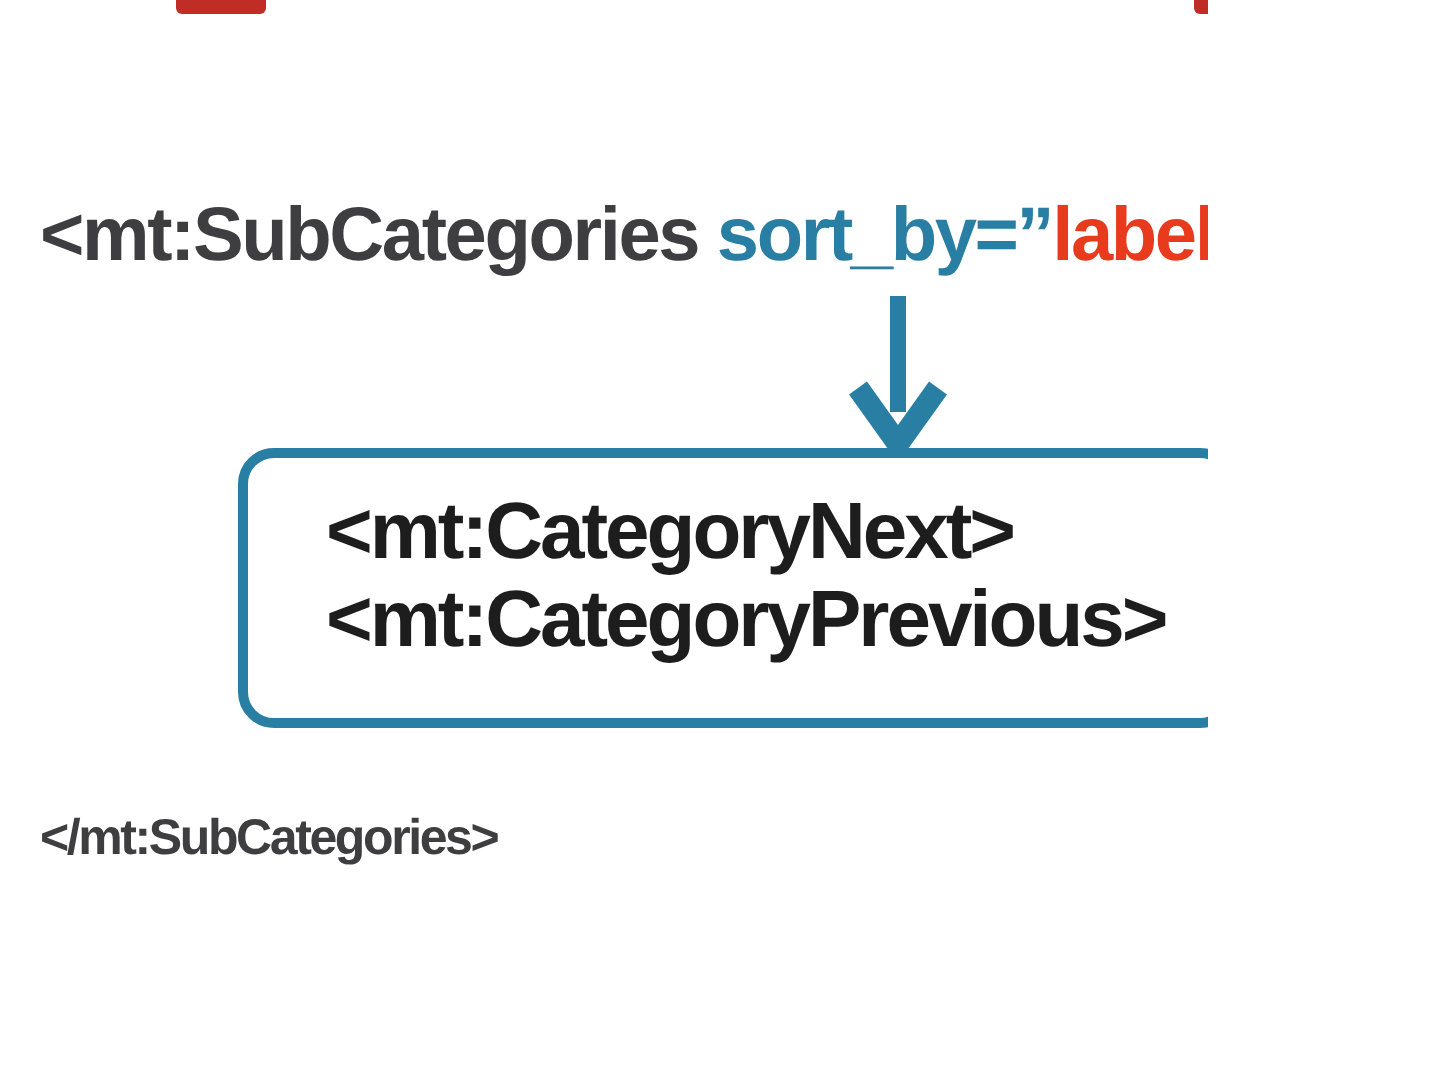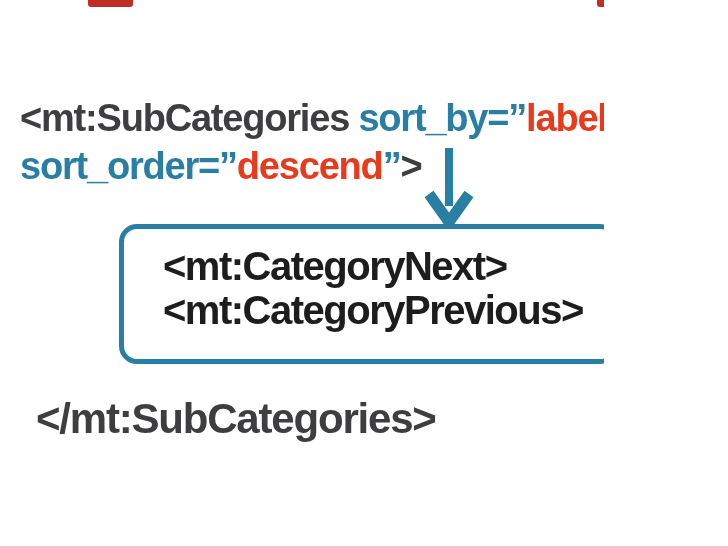--- a/index.html
+++ b/index.html
@@ -25,23 +25,23 @@
     position: absolute;
     left: 20px;
     top: 94px;
     font-size: 38px;
     line-height: 48px;
     letter-spacing: -1.2px;
     white-space: nowrap;
   }
   .code-close {
     position: absolute;
-    left: 36px;
+    left: 20px;
     top: 396px;
-    font-size: 42px;
+    font-size: 25px;
     line-height: 46px;
     letter-spacing: -1.2px;
     color: var(--text-dark, #3e3e40);
     white-space: nowrap;
   }
   .c-dark { color: var(--text-dark, #3e3e40); }
   .c-teal { color: var(--teal, #287fa3); }
   .c-red  { color: var(--red, #e83b1d); }
   .arrow-svg {
     position: absolute;
@@ -77,23 +77,20 @@
 
 <div class="slide">
 
   <div class="top-mark left"></div>
   <div class="top-mark right"></div>
 
   <div class="code-open">
     <div>
       <span class="c-dark">&lt;mt:SubCategories </span><span class="c-teal">sort_by=”</span><span class="c-red">label</span><span class="c-teal">”</span>
     </div>
-    <div>
-      <span class="c-teal">sort_order=”</span><span class="c-red">descend</span><span class="c-teal">”</span><span class="c-dark">&gt;</span>
-    </div>
   </div>
 
   <svg class="arrow-svg" viewBox="0 0 50 78" xmlns="http://www.w3.org/2000/svg">
     <line class="stroke" x1="25" y1="0" x2="25" y2="58" stroke-width="8"></line>
     <polyline class="stroke" points="5,46 25,74 45,46" stroke-width="11"></polyline>
   </svg>
 
   <div class="loop-box">
     <div class="box-line">&lt;mt:CategoryNext&gt;</div>
     <div class="box-line">&lt;mt:CategoryPrevious&gt;</div>

